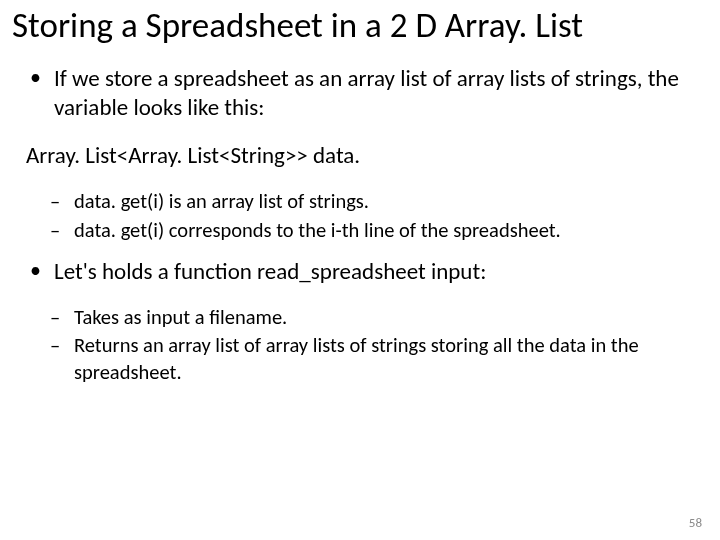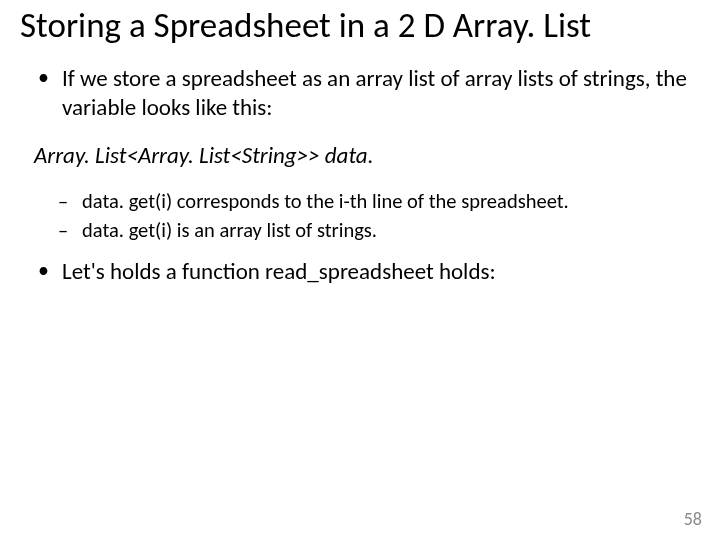--- a/index.html
+++ b/index.html
@@ -10,21 +10,21 @@
     background: #fff;
     font-family: Calibri, "Segoe UI", Arial, sans-serif;
     color: #000;
     overflow: hidden;
   }
   .slide {
     position: relative;
     width: 720px;
     height: 540px;
     box-sizing: border-box;
-    padding: 4px 20px 0 32px;
+    padding: 4px 20px 0 24px;
   }
   .title {
     font-size: 35px;
     font-weight: 400;
     letter-spacing: 0px;
     margin: 0 0 18px 0;
     white-space: nowrap;
     margin-left: -12px;
   }
   .body {
@@ -44,21 +44,20 @@
   ul.bullets > li::before {
     content: "•";
     position: absolute;
     left: 6px;
     top: 0;
     font-size: 22px;
   }
   .code-line {
     font-size: 23px;
     margin: 18px 0 18px 2px;
-    font-style: italic;
   }
   ul.dashes {
     list-style: none;
     padding: 0;
     margin: 6px 0 0 0;
   }
   ul.dashes > li {
     position: relative;
     padding-left: 24px;
     font-size: 20.5px;
@@ -70,48 +69,52 @@
     content: "–";
     position: absolute;
     left: 0;
     top: 0;
   }
   .bold { font-weight: 400; }
   .pagenum {
     position: absolute;
     right: 18px;
     bottom: 10px;
-    font-size: 18px;
+    font-size: 13px;
     color: #8a8a8a;
   }
   .tight { margin-bottom: 6px; }
 </style>
 </head>
 <body>
 
 <div class="slide">
 
   <h1 class="title">Storing a Spreadsheet in a 2 D Array. List</h1>
 
   <div class="body">
 
     <ul class="bullets">
       <li>If we store a spreadsheet as an array list of array lists of strings, the variable looks like this:</li>
     </ul>
 
     <div class="code-line">Array. List&lt;Array. List&lt;String&gt;&gt; data.</div>
 
     <ul class="dashes">
+      <li>data. get(i) is an array list of strings.</li>
       <li>data. get(i) corresponds to the i-th line of the spreadsheet.</li>
-      <li>data. get(i) is an array list of strings.</li>
     </ul>
 
     <ul class="bullets" style="margin-top:14px;">
       <li class="tight">
-        <span>Let's holds a function </span><span class="bold">read_spreadsheet</span><span> holds:</span>
+        <span>Let's holds a function </span><span class="bold">read_spreadsheet</span><span> input:</span>
       </li>
     </ul>
 
+    <ul class="dashes">
+      <li>Takes as input a filename.</li>
+      <li>Returns an array list of array lists of strings storing all the data in the spreadsheet.</li>
+    </ul>
 
   </div>
 
   <div class="pagenum">58</div>
 </div>
 
 </body></html>

